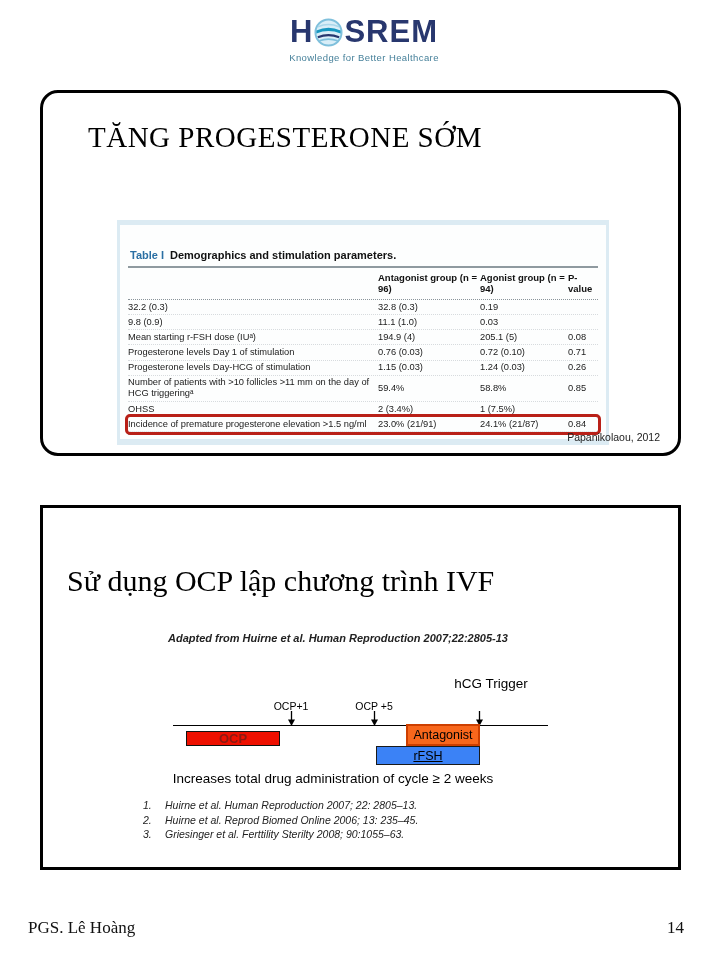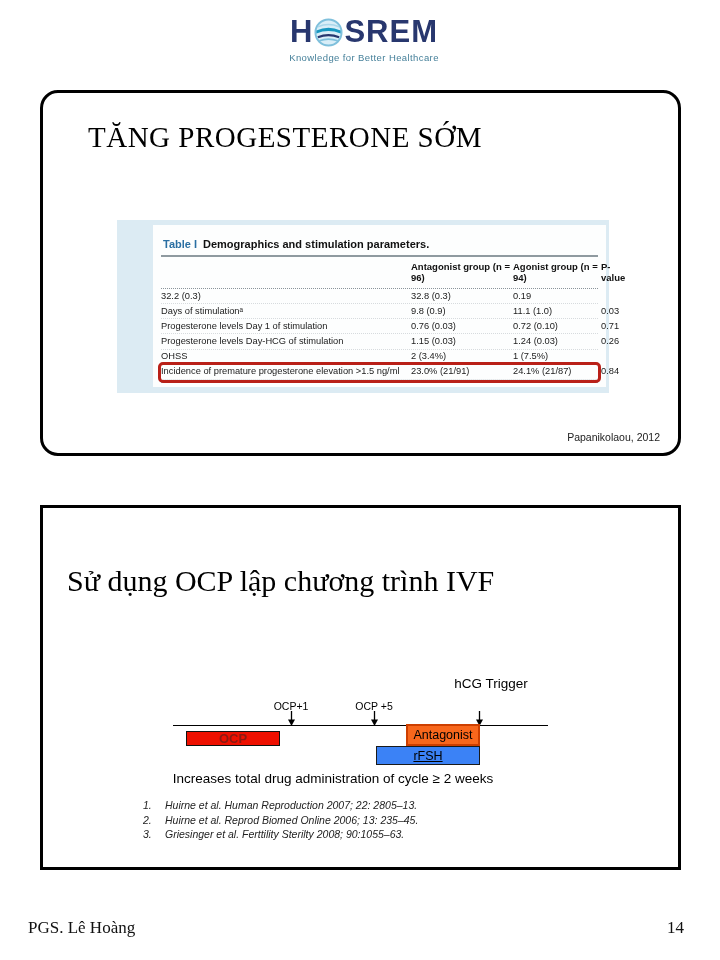--- a/index.html
+++ b/index.html
@@ -19,21 +19,21 @@
   .slide { position:absolute; left:40px; width:641px; border:3px solid #000; background:#fff; }
   .s1 { top:90px; height:366px;border-radius:18px; }
   .s2 { top:505px; height:365px; }
   .slide-title { position:absolute; font-family:"Liberation Serif","DejaVu Serif",serif;
                  color:#000; white-space:nowrap; }
   .t1 { left:45px; top:28px; font-size:29px; letter-spacing:0.5px; }
   .t2 { left:24px; top:56px; font-size:30px; }
 
   
   .tbl-frame { position:absolute; left:74px; top:127px; width:492px; background:#dcebf3; padding:5px 3px 6px 3px; }
-  .tbl { background:#fdfefe; padding:11px 8px 4px 8px; position:relative;margin-left:33px; }
+  .tbl { background:#fdfefe; padding:22px 8px 4px 8px; position:relative; }
   .tbl-title { font-size:11px; font-weight:bold; color:#111; padding:2px 2px 5px 2px; }
   .tbl-title .blue { color:#2a6fa3; margin-right:6px; }
   .rule { border-top:2px solid #8f9aa0; }
   .grid-row { display:grid; grid-template-columns:250px 102px 88px 1fr; align-items:center; }
   .thead { min-height:23px; font-weight:bold; font-size:9.5px; color:#111; }
   .thead .c { padding:4px 0 5px 0; }
   .hdr-sep { border-top:1px dotted #8a949a; }
   .trow { min-height:14.6px; font-size:9.3px; color:#1a1a1a; border-bottom:1px dotted #d7dbde; }
   .trow:last-child { border-bottom:none; }
   .trow .c { padding:1.5px 0; line-height:1.2; }
@@ -112,36 +112,47 @@
           <span class="c">P-value</span>
         </div>
         <div class="hdr-sep"></div>
 
         <div class="grid-row trow">
           <span class="c">32.2 (0.3)</span>
           <span class="c">32.8 (0.3)</span>
           <span class="c">0.19</span>
         </div>
         <div class="grid-row trow">
-          <span class="c lbl">Days of stimulationᵃ</span>
           <span class="c">9.8 (0.9)</span>
           <span class="c">11.1 (1.0)</span>
           <span class="c">0.03</span>
+        </div>
+        <div class="grid-row trow">
+          <span class="c lbl">Mean starting r-FSH dose (IUᵃ)</span>
+          <span class="c">194.9 (4)</span>
+          <span class="c">205.1 (5)</span>
+          <span class="c">0.08</span>
         </div>
         <div class="grid-row trow">
           <span class="c lbl">Progesterone levels Day 1 of stimulation</span>
           <span class="c">0.76 (0.03)</span>
           <span class="c">0.72 (0.10)</span>
           <span class="c">0.71</span>
         </div>
         <div class="grid-row trow">
           <span class="c lbl">Progesterone levels Day-HCG of stimulation</span>
           <span class="c">1.15 (0.03)</span>
           <span class="c">1.24 (0.03)</span>
           <span class="c">0.26</span>
+        </div>
+        <div class="grid-row trow">
+          <span class="c lbl">Number of patients with &gt;10 follicles &gt;11 mm on the day of HCG triggeringᵃ</span>
+          <span class="c">59.4%</span>
+          <span class="c">58.8%</span>
+          <span class="c">0.85</span>
         </div>
         <div class="grid-row trow">
           <span class="c lbl">OHSS</span>
           <span class="c">2 (3.4%)</span>
           <span class="c">1 (7.5%)</span>
           <span class="c"></span>
         </div>
         <div class="grid-row trow hl">
           <span class="c lbl">Incidence of premature progesterone elevation &gt;1.5 ng/ml</span>
           <span class="c">23.0% (21/91)</span>
@@ -150,20 +161,21 @@
         </div>
         <div class="bot-rule"></div>
       </div>
     </div>
 
     <div class="citation">Papanikolaou, 2012</div>
   </div>
 
   <div class="slide s2">
     <div class="slide-title t2">Sử dụng OCP lập chương trình IVF</div>
+    <div class="subtitle">Adapted from Huirne et al. Human Reproduction 2007;22:2805-13</div>
 
     <div class="timeline"></div>
 
     <div class="marker m1">OCP+1</div>
     <div class="marker m2">OCP +5</div>
     <div class="marker m3">hCG Trigger</div>
 
     <svg class="arrow a1" viewBox="0 0 9 15">
       <line x1="4.5" y1="0" x2="4.5" y2="9" stroke="#000" stroke-width="1.3"></line>
       <polygon points="1,8.5 8,8.5 4.5,15" fill="#000"></polygon>

